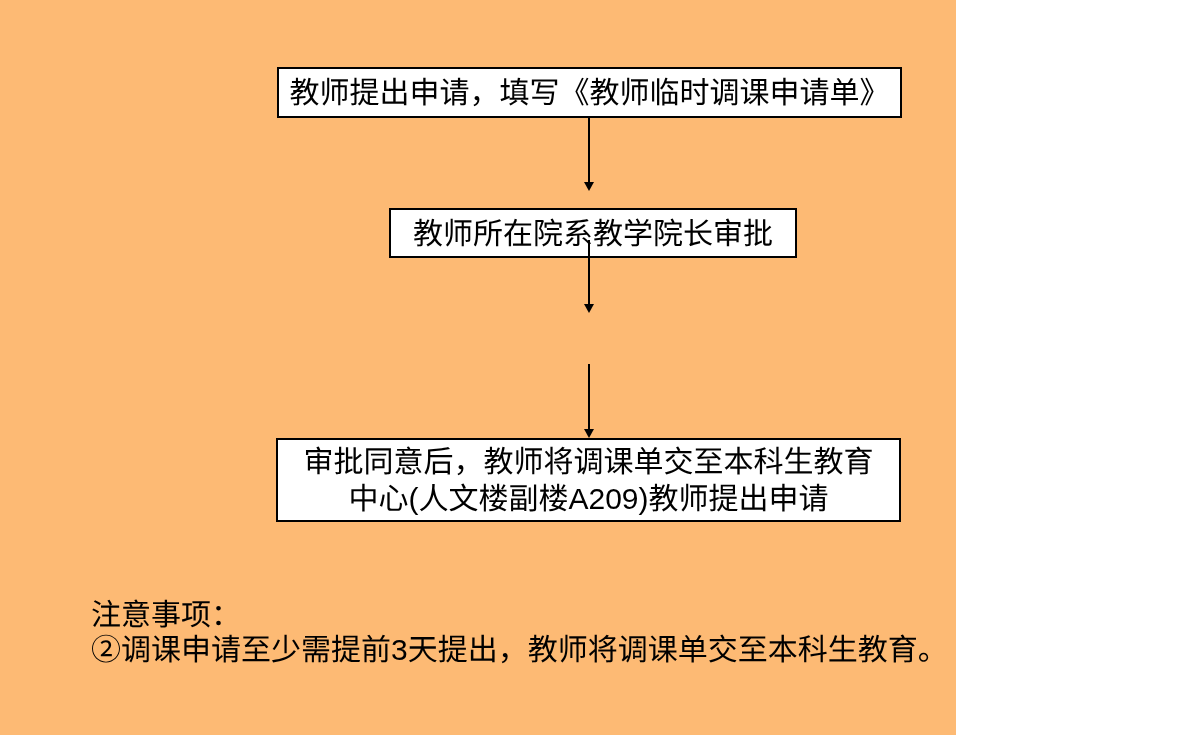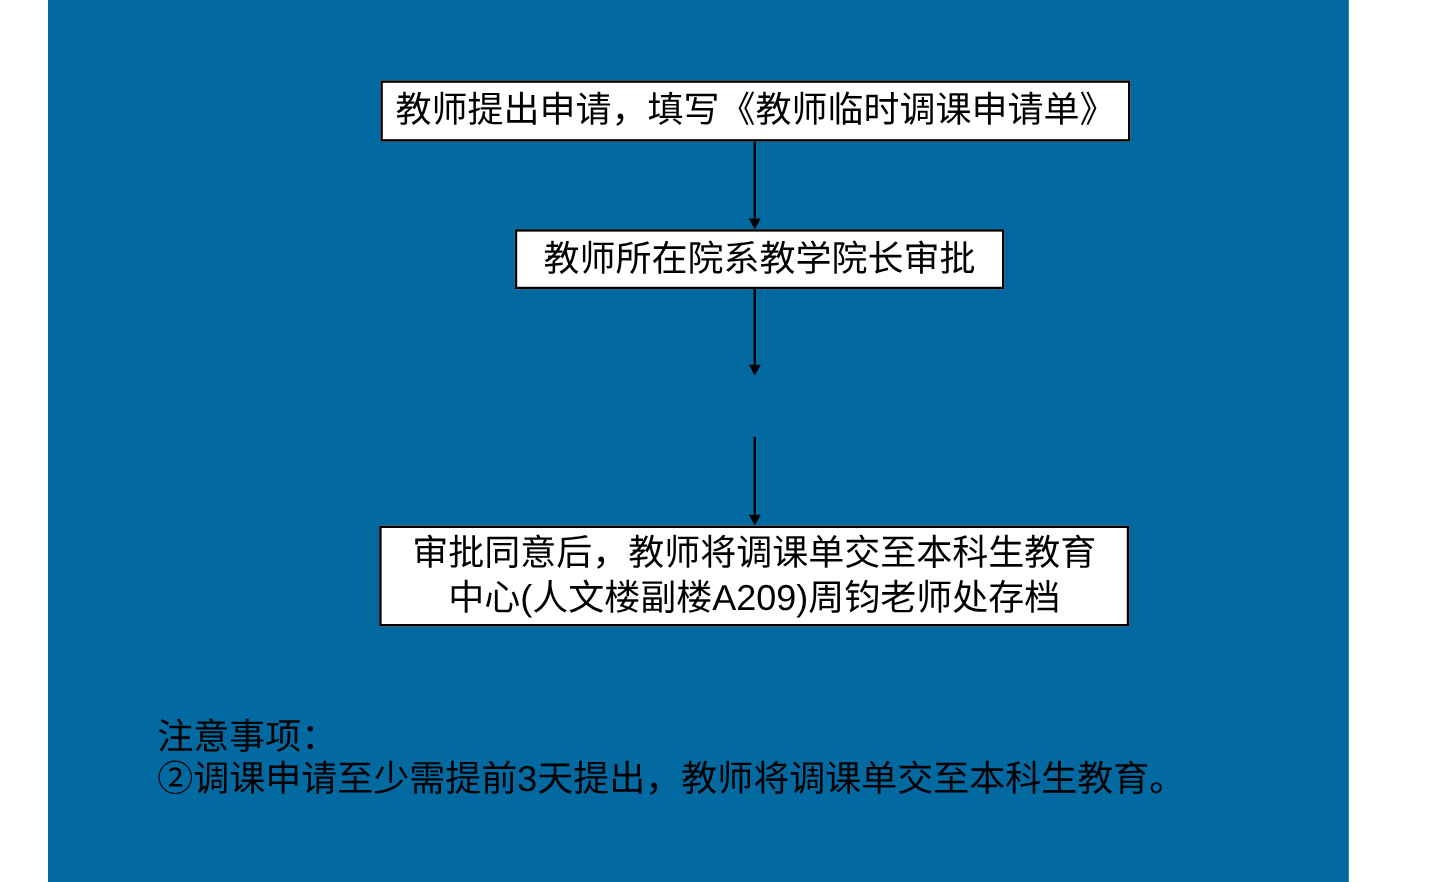--- a/index.html
+++ b/index.html
@@ -2,44 +2,43 @@
 <html lang="zh-CN"><head>
 <meta charset="utf-8">
 <style>
   html, body {
     margin: 0;
     padding: 0;
     background: #ffffff;
   }
   .canvas {
     position: relative;
-    width: 1084px;
+    width: 956px;
     height: 735px;
-    background: #0369a1;
+    background: #fdba74;
     font-family: "Liberation Sans", serif;
     color: #000000;
     overflow: hidden;
-    margin-left: 40px;
   }
   .flow-box {
     position: absolute;
     box-sizing: border-box;
     border: 2.5px solid #000000;
     background: #ffffff;
     display: flex;
     flex-direction: column;
     align-items: center;
     justify-content: center;
     text-align: center;
     font-size: 30px;
     line-height: 37px;
     white-space: nowrap;
   }
   .box-1 { left: 277px; top: 67px;  width: 625px; height: 51px; }
-  .box-2 { left: 389px; top: 191px; width: 408px; height: 50px; }
+  .box-2 { left: 389px; top: 208px; width: 408px; height: 50px; }
   .box-3 { left: 389px; top: 313px; width: 409px; height: 51px; }
   .box-4 { left: 276px; top: 438px; width: 625px; height: 84px; }
   .arrow {
     position: absolute;
     left: 583px;
     width: 12px;
     display: flex;
     flex-direction: column;
     align-items: center;
   }
@@ -100,21 +99,21 @@
   </div>
 
 
   <div class="arrow arrow-3">
     <div class="arrow-line"></div>
     <div class="arrow-head"></div>
   </div>
 
   <div class="flow-box box-4">
     <div>审批同意后，教师将调课单交至本科生教育</div>
-    <div>中心(人文楼副楼A209)周钧老师处存档</div>
+    <div>中心(人文楼副楼A209)教师提出申请</div>
   </div>
 
   <div class="notes">
     <div class="notes-label">注意事项：</div>
     <div class="notes-items">
       <div>②调课申请至少需提前3天提出，教师将调课单交至本科生教育。</div>
     </div>
   </div>
 
 </div>

